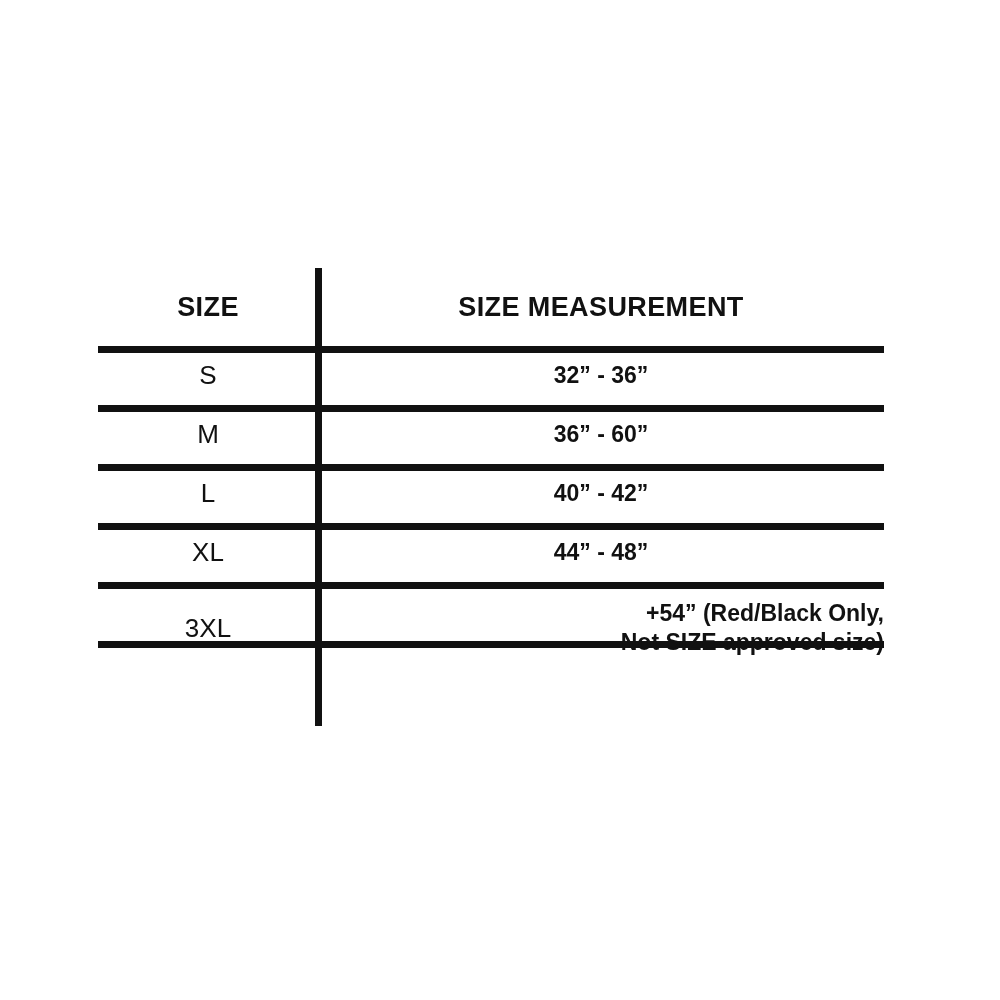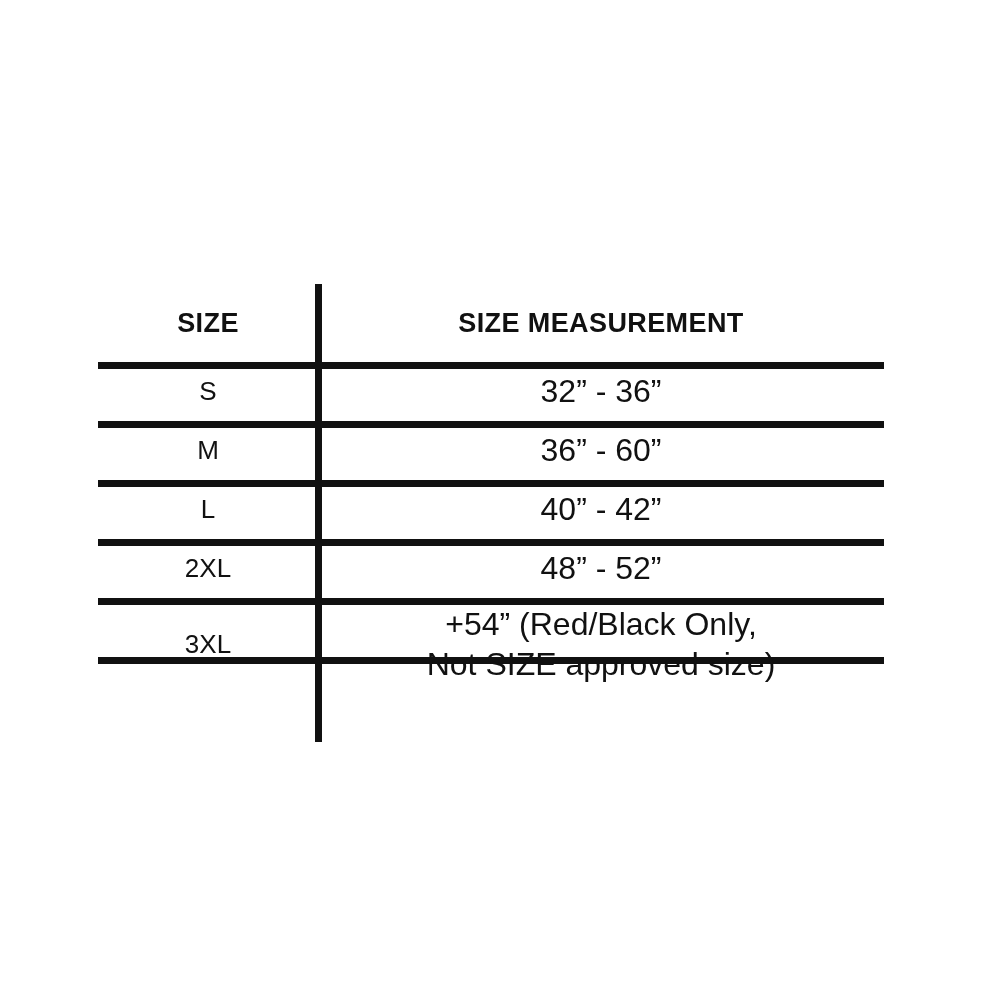--- a/index.html
+++ b/index.html
@@ -12,21 +12,21 @@
   body {
     font-family: "Liberation Sans", sans-serif;
     color: #111111;
     position: relative;
     overflow: hidden;
   }
 
   #size-chart {
     position: absolute;
     left: 98px;
-    top: 284px;
+    top: 268px;
     width: 786px;
     height: 458px;
   }
 
   
   .col-divider {
     position: absolute;
     left: 217px;
     top: 0px;
     width: 7px;
@@ -78,30 +78,31 @@
   .data-row td {
     height: 59px;
     font-size: 26px;
     font-weight: normal;
     color: #111111;
   }
   .data-row td.col-size {
     font-size: 26px;
   }
   .data-row td.col-chest {
-    font-size: 32px;
+    font-size: 23px;
+    font-weight: bold;
   }
 
   .last-row td {
     height: 92px;
   }
   .last-row td.col-chest {
     line-height: 1.25;
   }
-  .chest-line { display: block; }
+  .chest-line { display: block; text-align: right; }
 </style>
 </head>
 <body>
 
 <div id="size-chart">
 
   <div class="col-divider"></div>
 
   <div class="rule" style="top:78px;"></div>
   <div class="rule" style="top:137px;"></div>
@@ -124,22 +125,22 @@
       </tr>
       <tr class="data-row">
         <td class="col-size">M</td>
         <td class="col-chest">36” - 60”</td>
       </tr>
       <tr class="data-row">
         <td class="col-size">L</td>
         <td class="col-chest">40” - 42”</td>
       </tr>
       <tr class="data-row">
-        <td class="col-size">2XL</td>
-        <td class="col-chest">48” - 52”</td>
+        <td class="col-size">XL</td>
+        <td class="col-chest">44” - 48”</td>
       </tr>
       <tr class="data-row last-row">
         <td class="col-size">3XL</td>
         <td class="col-chest">
           <span class="chest-line">+54” (Red/Black Only,</span>
           <span class="chest-line">Not SIZE approved size)</span>
         </td>
       </tr>
     </tbody>
   </table>

